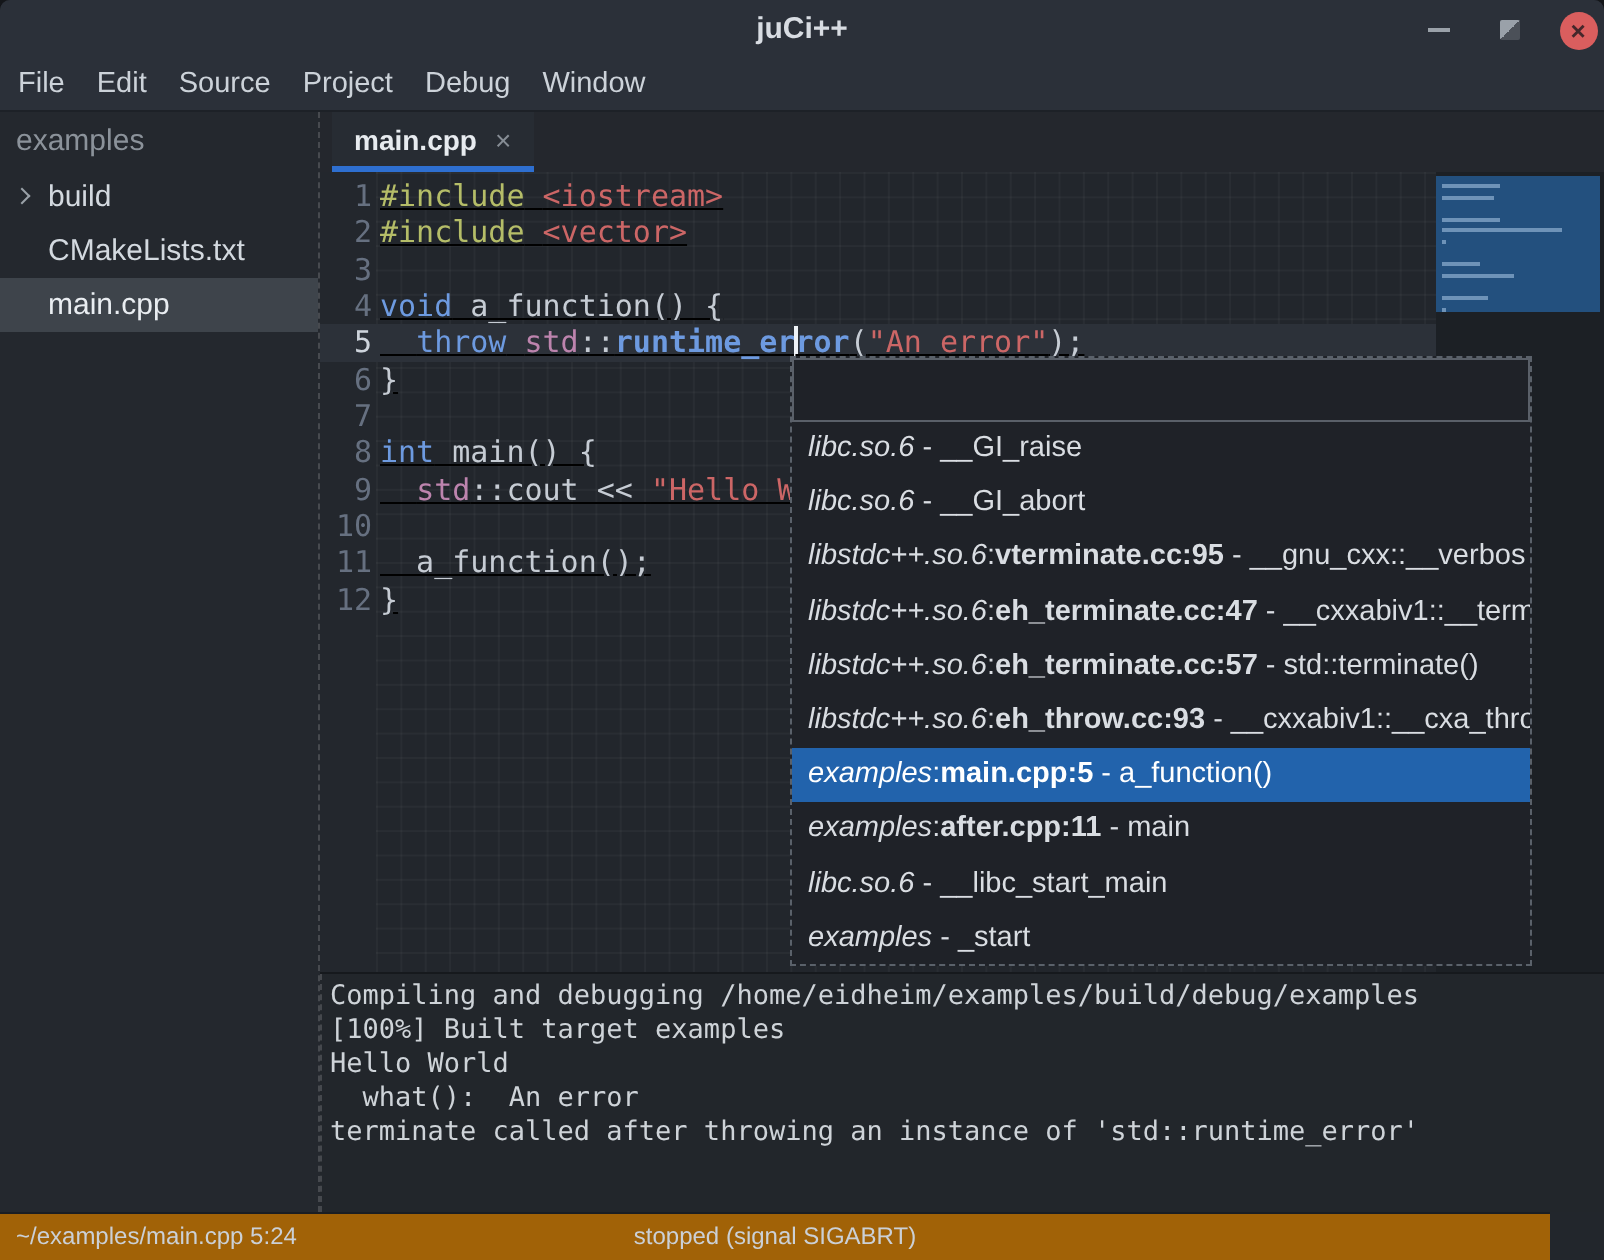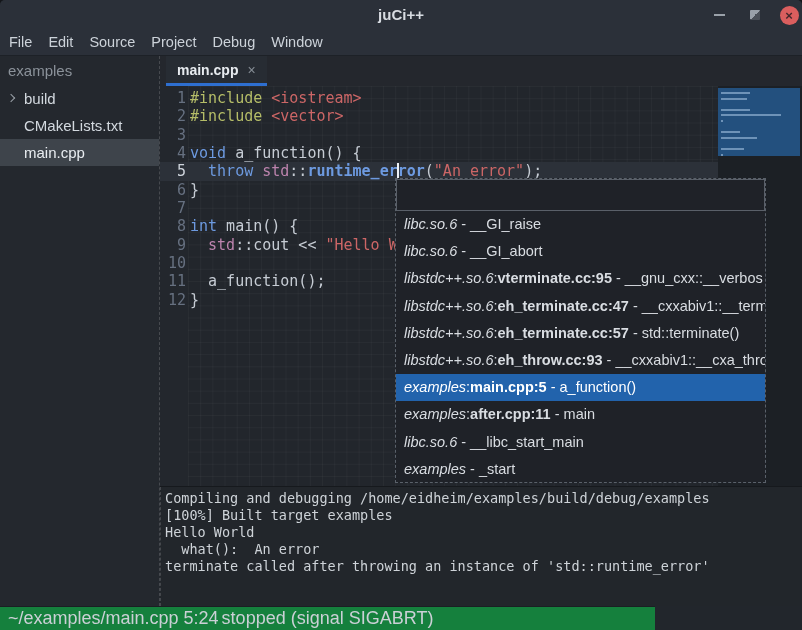--- a/index.html
+++ b/index.html
@@ -47,21 +47,21 @@
   #grid-bg{position:absolute;left:28px;top:0;width:530px;height:401px;background-color:#22262c;
     background-image:linear-gradient(rgba(255,255,255,.032) 1px,transparent 1px),
                      linear-gradient(90deg,rgba(255,255,255,.032) 1px,transparent 1px);
     background-size:12.2px 12.2px;}
   #code-lines{position:absolute;left:0;top:3px;width:558px;
     font-family:"DejaVu Sans Mono",monospace;font-size:15px;}
   .code-row{display:flex;height:18.33px;line-height:18.33px;}
   .code-row.current{background:#2c3139;}
   .num{width:26px;flex:0 0 26px;text-align:right;color:#667080;}
   .code-row.current .num{color:#ced4dc;}
-  .code{padding-left:4px;white-space:pre;}
+  .code{padding-left:4px;white-space:pre;text-decoration:underline;}
   .tok-p{color:#c6ccd4}.tok-g{color:#b5bd68}.tok-r{color:#cc6666}
   .tok-b{color:#6d9ae0}.tok-bb{color:#6d9ae0;font-weight:bold}.tok-pk{color:#bd84ae}
   .caret{display:inline-block;width:2px;height:15px;background:#eef2f6;vertical-align:-2px;margin:0 -1px;}
   
   #minimap{position:absolute;left:558px;top:0;width:84px;height:401px;background:#1c2025;}
   #map-view{position:absolute;left:0;top:2px;width:82px;height:68px;background:#23507e;
     padding:4px 0 0 3px;}
   .mini-line{height:2px;margin-bottom:3.6px;background:rgba(173,203,231,.55);}
   
   #popup{position:absolute;left:395px;top:178px;width:371px;height:305px;background:#1f2228;
@@ -71,22 +71,22 @@
     color:#d9dde2;font-size:14.5px;}
   .popup-row .lib{font-style:italic;}
   .popup-row .loc{font-weight:bold;}
   .popup-row.selected{background:#2263ac;color:#ffffff;}
   
   #terminal{position:absolute;left:160px;top:487px;width:642px;height:119px;background:#22262b;
     border-left:1px dashed rgba(255,255,255,.16);padding:3px 0 0 4px;
     font-family:"DejaVu Sans Mono",monospace;font-size:13.5px;color:#ced3d8;}
   .term-line{height:17px;line-height:17px;white-space:pre;}
   
-  #statusbar{position:absolute;left:0;top:606px;width:655px;height:24px;background:#15803d;
-    border-top:1px solid #1b1e23;color:#cbd0d6;font-size:18px;line-height:23px;}
+  #statusbar{position:absolute;left:0;top:606px;width:775px;height:24px;background:#a16207;
+    border-top:1px solid #1b1e23;color:#cbd0d6;font-size:12px;line-height:23px;}
   #status-loc{position:absolute;left:8px;top:0;}
   #status-debug{position:absolute;left:50%;transform:translateX(-50%);top:0;}
 </style>
 </head>
 <body>
 
 <div id="win">
 
   <div id="titlebar">
     <div id="title">juCi++</div>

